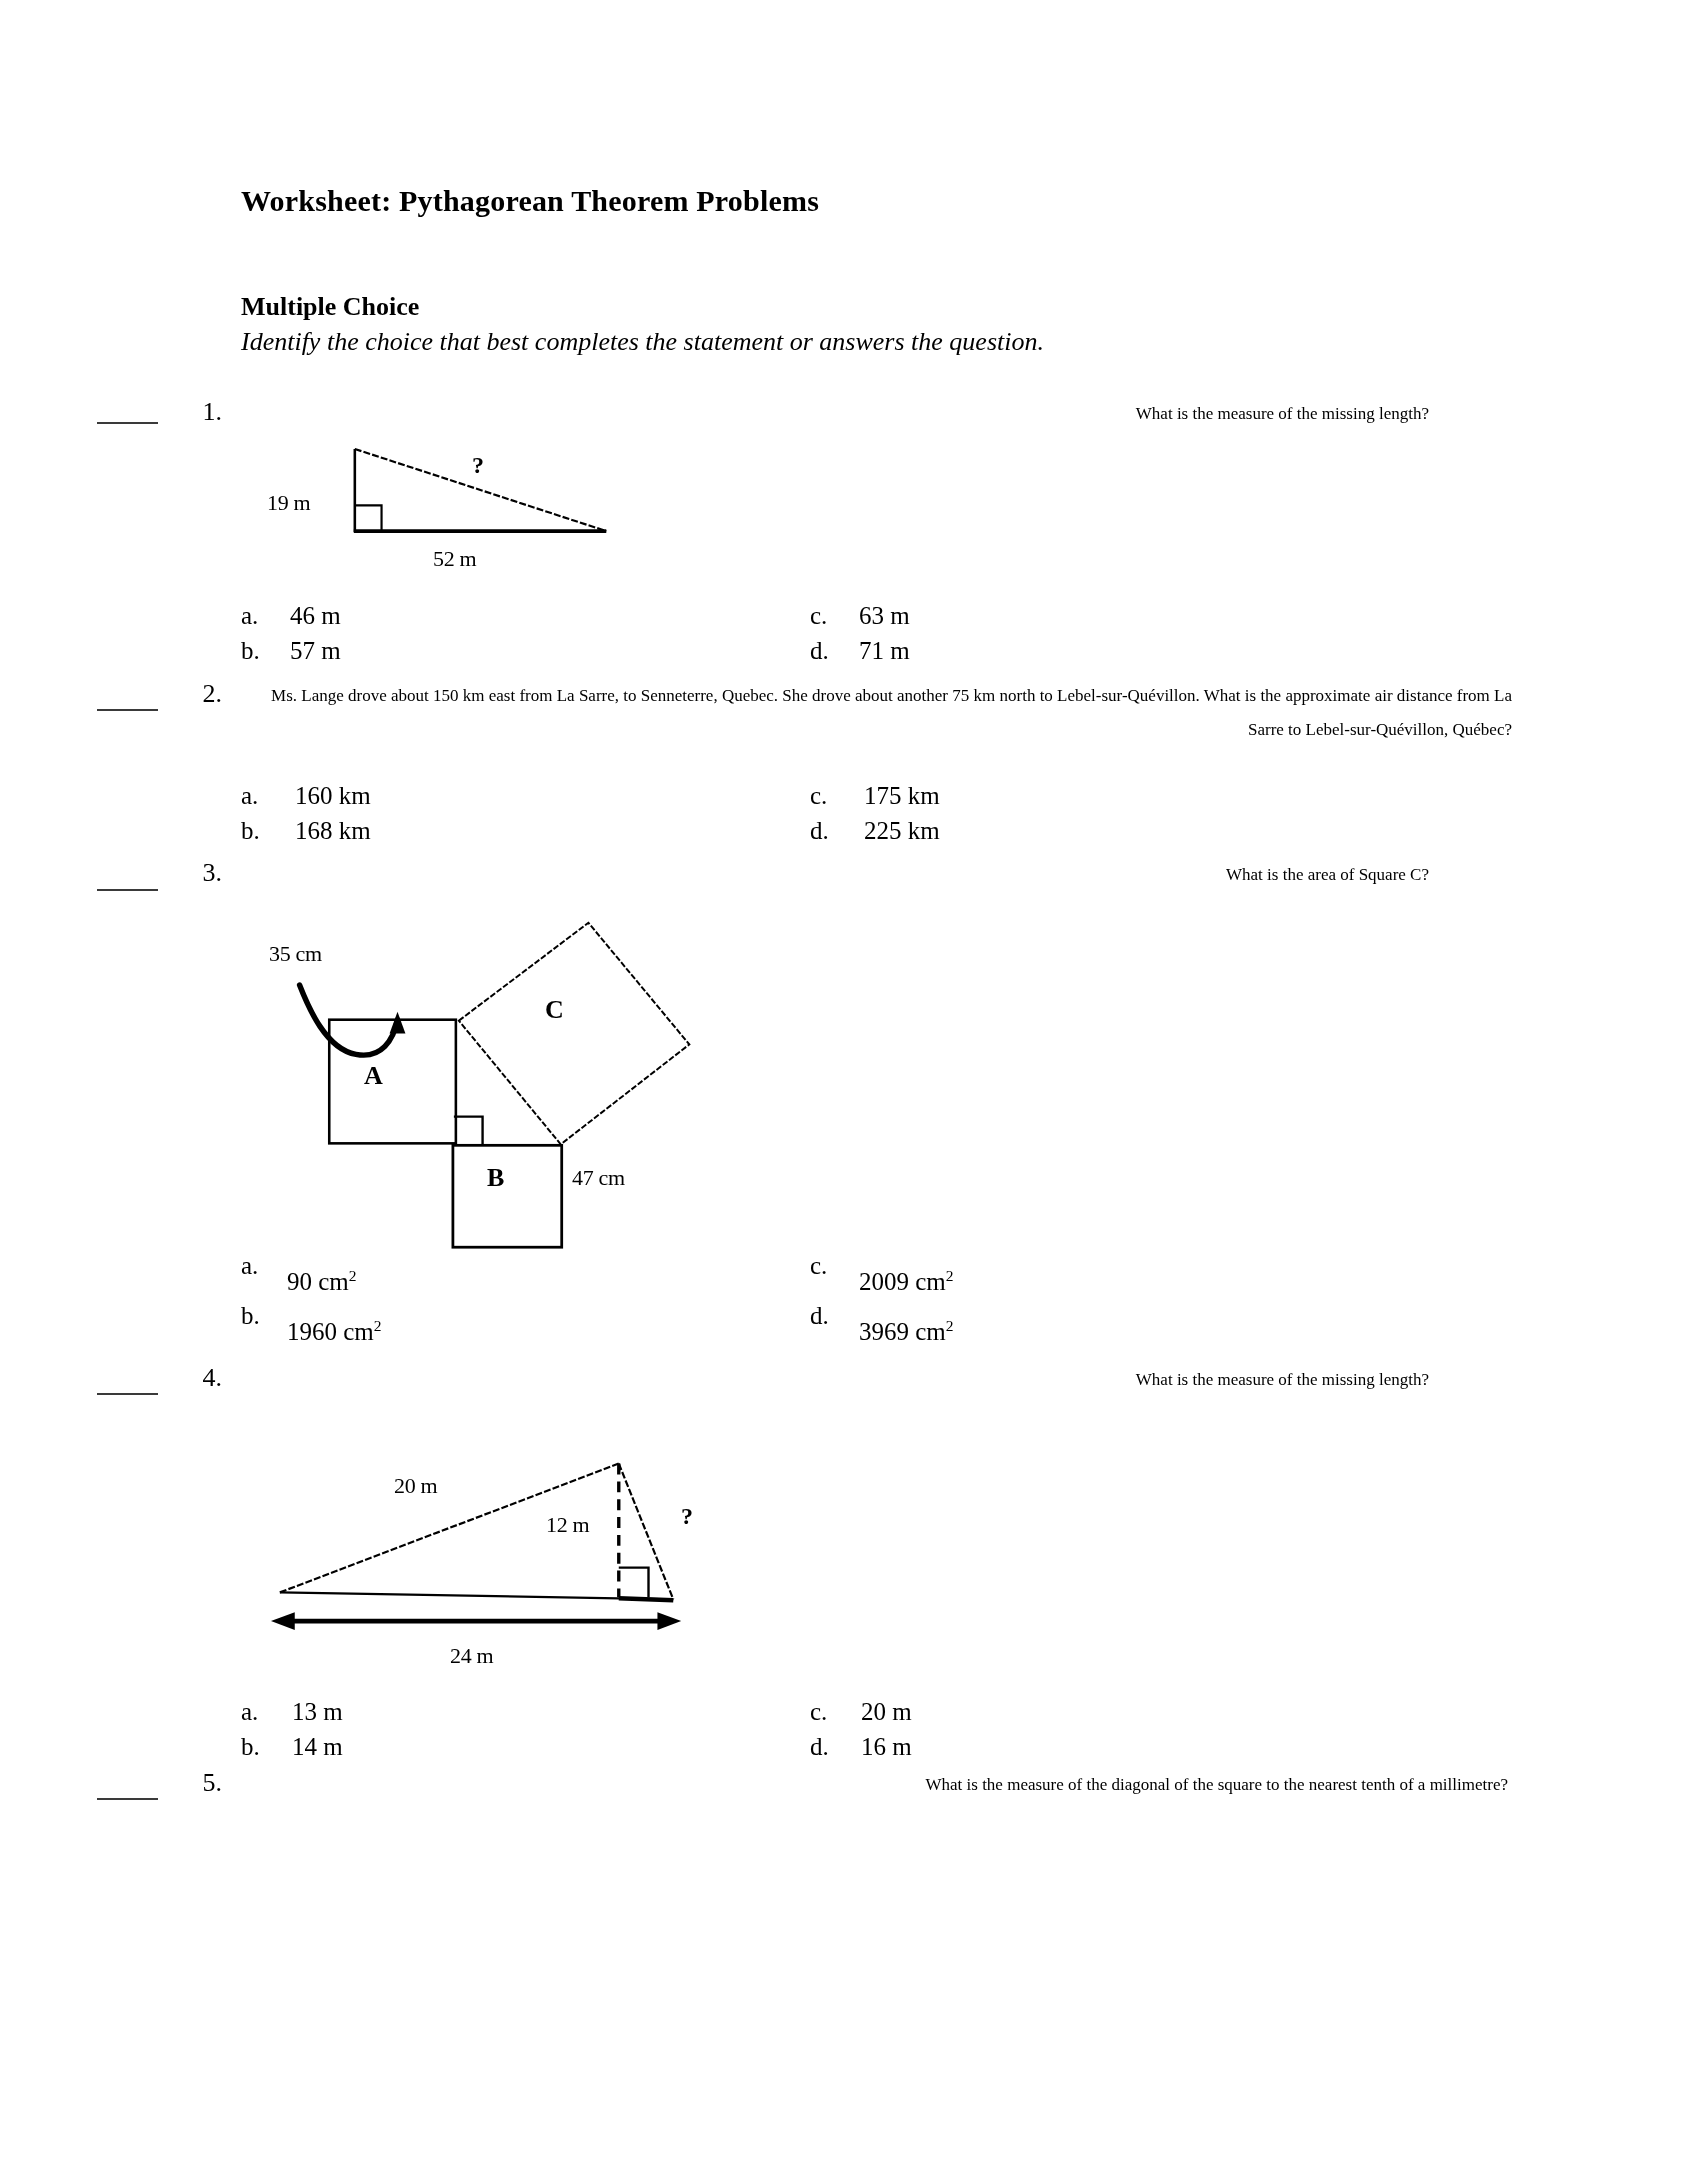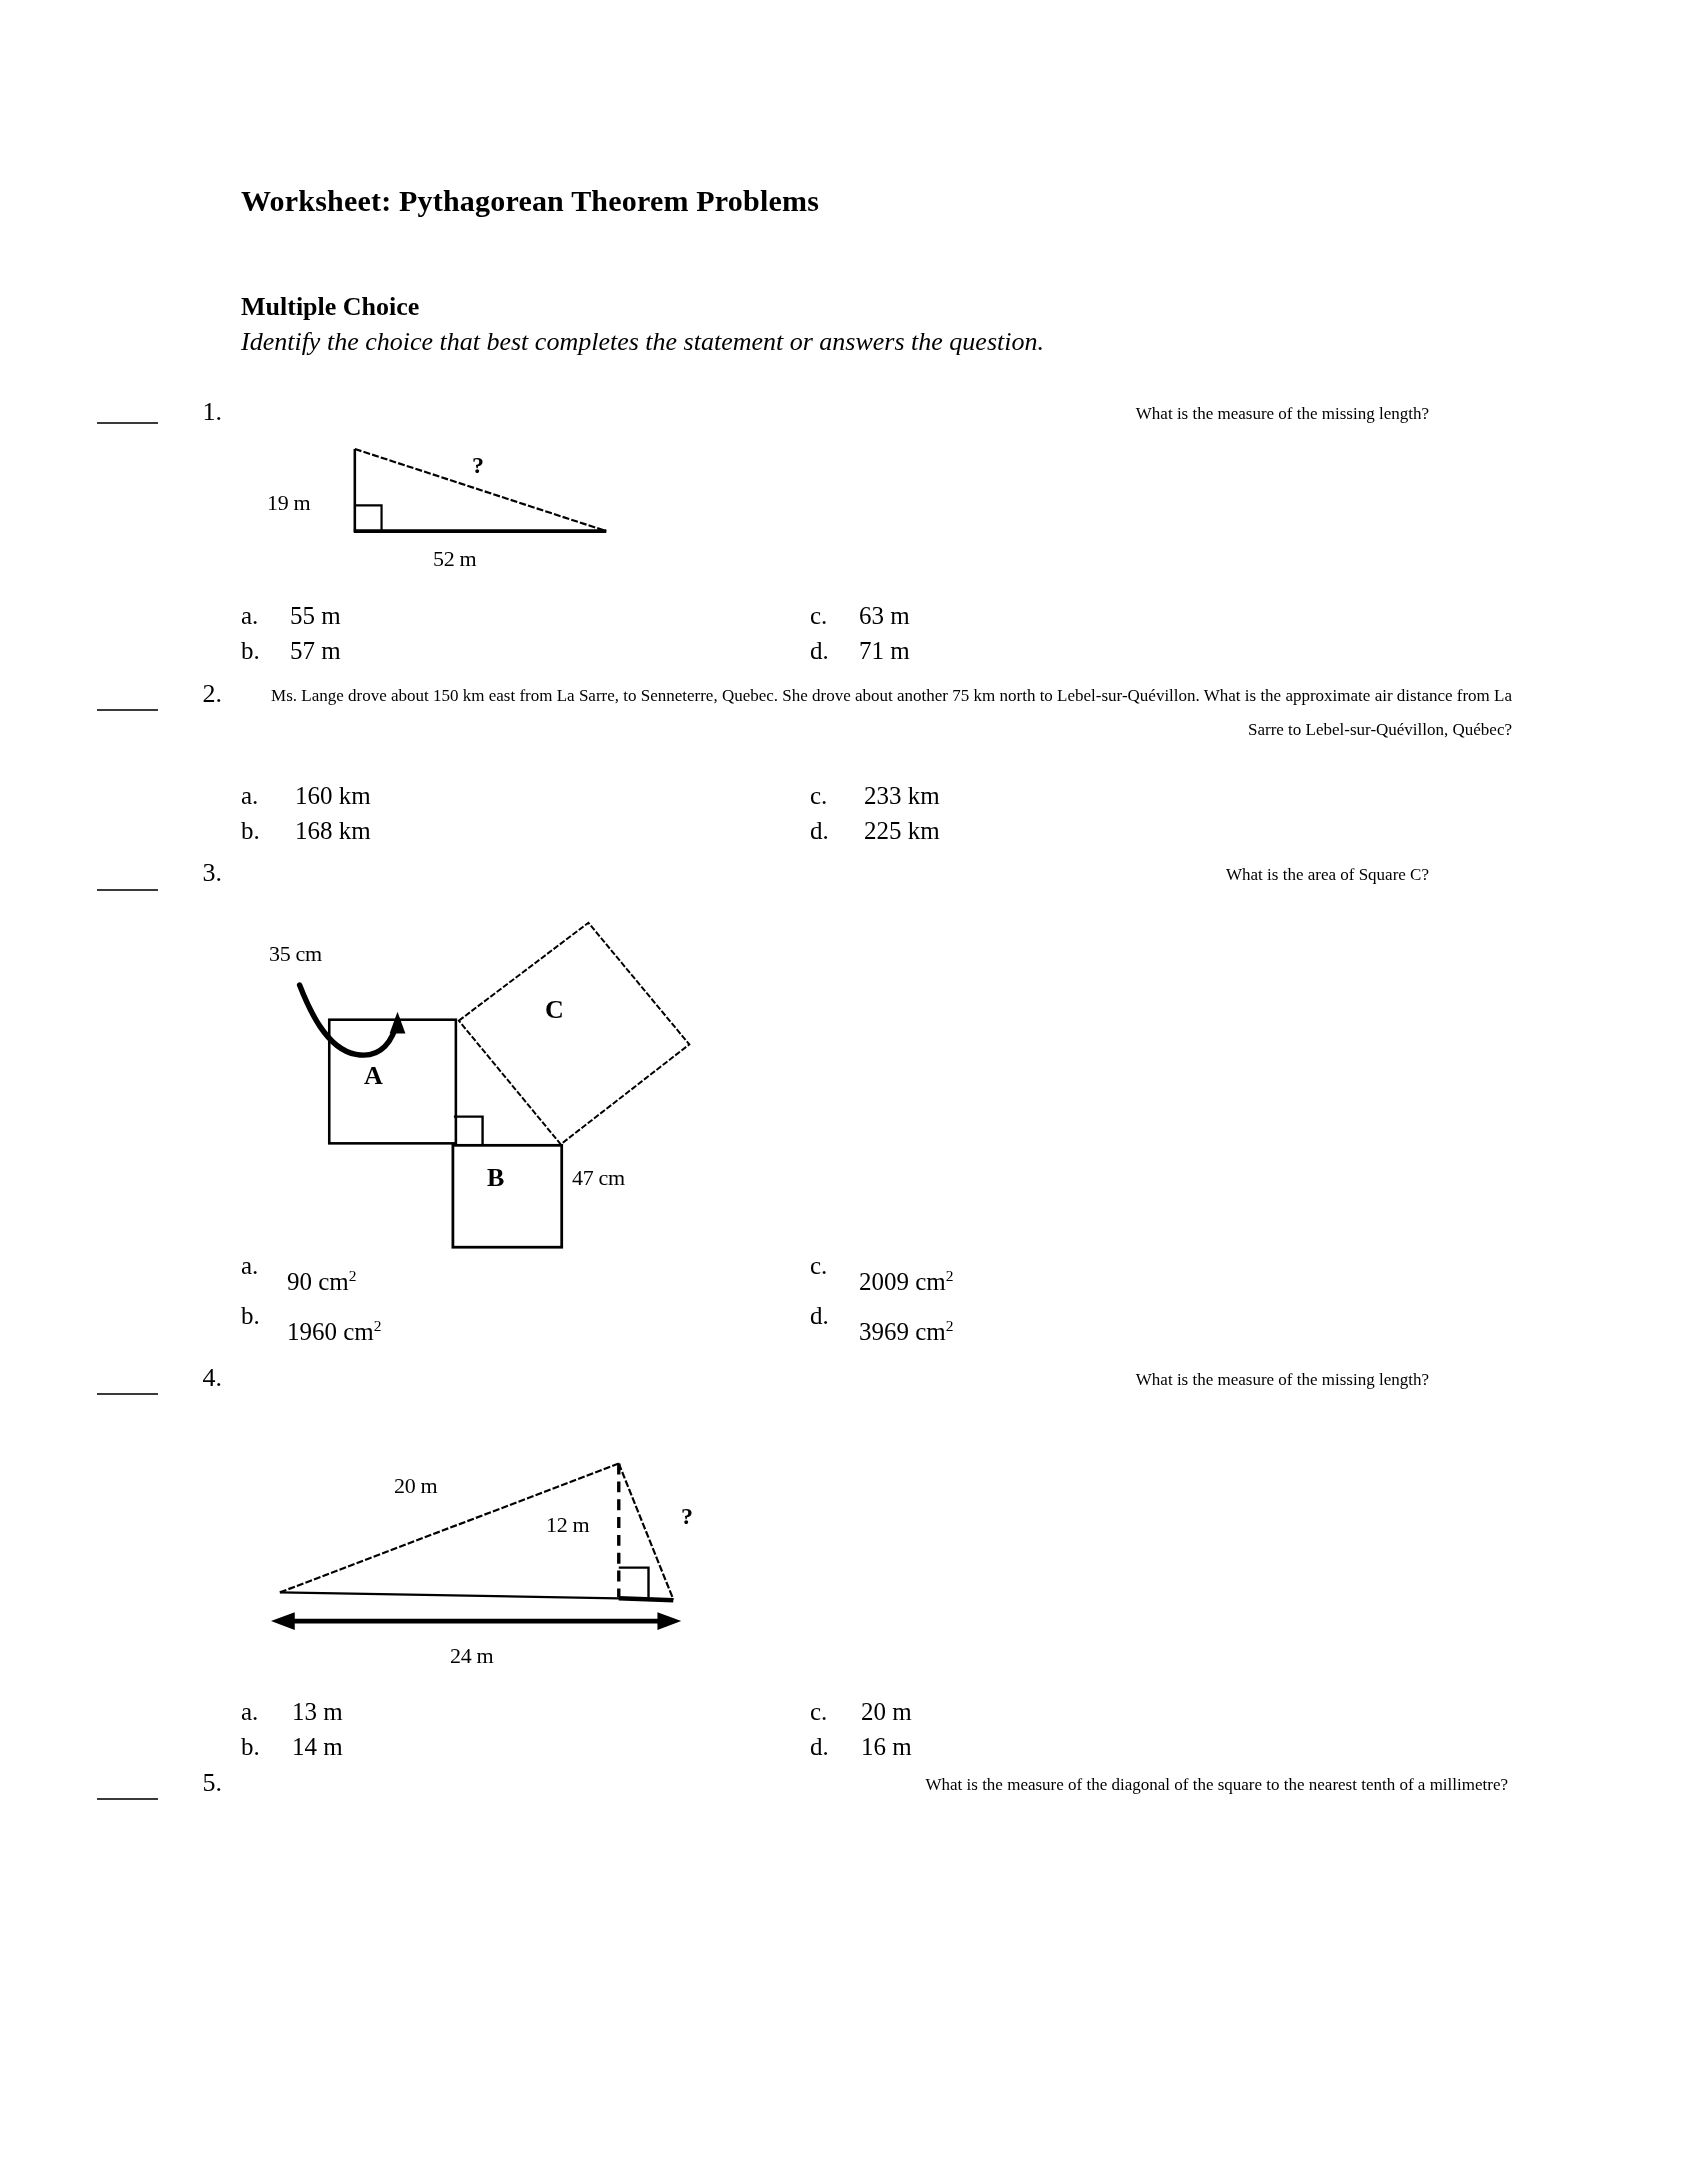--- a/index.html
+++ b/index.html
@@ -144,38 +144,38 @@
         <line x1="18" y1="13" x2="272" y2="96" stroke="#000" stroke-width="2.2" stroke-dasharray="7,2.2"></line>
 
         <polyline points="18,70 45,70 45,96" fill="none" stroke="#000" stroke-width="2.2"></polyline>
       </svg>
     </div>
     <div class="dim-label" style="left:267px; top:490px;">19 m</div>
     <div class="dim-label" style="left:433px; top:546px;">52 m</div>
     <div class="qmark" style="left:472px; top:452px;">?</div>
 
     <div class="opt-letter" style="left:241px; top:602px;">a.</div>
-    <div class="opt-text" style="left:290px; top:602px;">55 m</div>
+    <div class="opt-text" style="left:290px; top:602px;">46 m</div>
     <div class="opt-letter" style="left:241px; top:637px;">b.</div>
     <div class="opt-text" style="left:290px; top:637px;">57 m</div>
     <div class="opt-letter" style="left:810px; top:602px;">c.</div>
     <div class="opt-text" style="left:859px; top:602px;">63 m</div>
     <div class="opt-letter" style="left:810px; top:637px;">d.</div>
     <div class="opt-text" style="left:859px; top:637px;">71 m</div>
 
     <div class="blank" style="left:97px; top:708px;"></div>
     <div class="qnum" style="left:188px; top:679px;">2.</div>
     <div class="qtext" style="left:241px; top:679px; width:1271px;">Ms. Lange drove about 150 km east from La Sarre, to Senneterre, Quebec. She drove about another 75 km north to Lebel-sur-Quévillon. What is the approximate air distance from La Sarre to Lebel-sur-Quévillon, Québec?</div>
 
     <div class="opt-letter" style="left:241px; top:782px;">a.</div>
     <div class="opt-text" style="left:295px; top:782px;">160 km</div>
     <div class="opt-letter" style="left:241px; top:817px;">b.</div>
     <div class="opt-text" style="left:295px; top:817px;">168 km</div>
     <div class="opt-letter" style="left:810px; top:782px;">c.</div>
-    <div class="opt-text" style="left:864px; top:782px;">233 km</div>
+    <div class="opt-text" style="left:864px; top:782px;">175 km</div>
     <div class="opt-letter" style="left:810px; top:817px;">d.</div>
     <div class="opt-text" style="left:864px; top:817px;">225 km</div>
 
     <div class="blank" style="left:97px; top:888px;"></div>
     <div class="qnum" style="left:188px; top:858px;">3.</div>
     <div class="qtext" style="left:241px; top:858px; width:1188px;">What is the area of Square C?</div>
 
     <div class="fig" style="left:257px; top:901px;">
       <svg width="465" height="366" viewBox="0 0 470 370">
 

